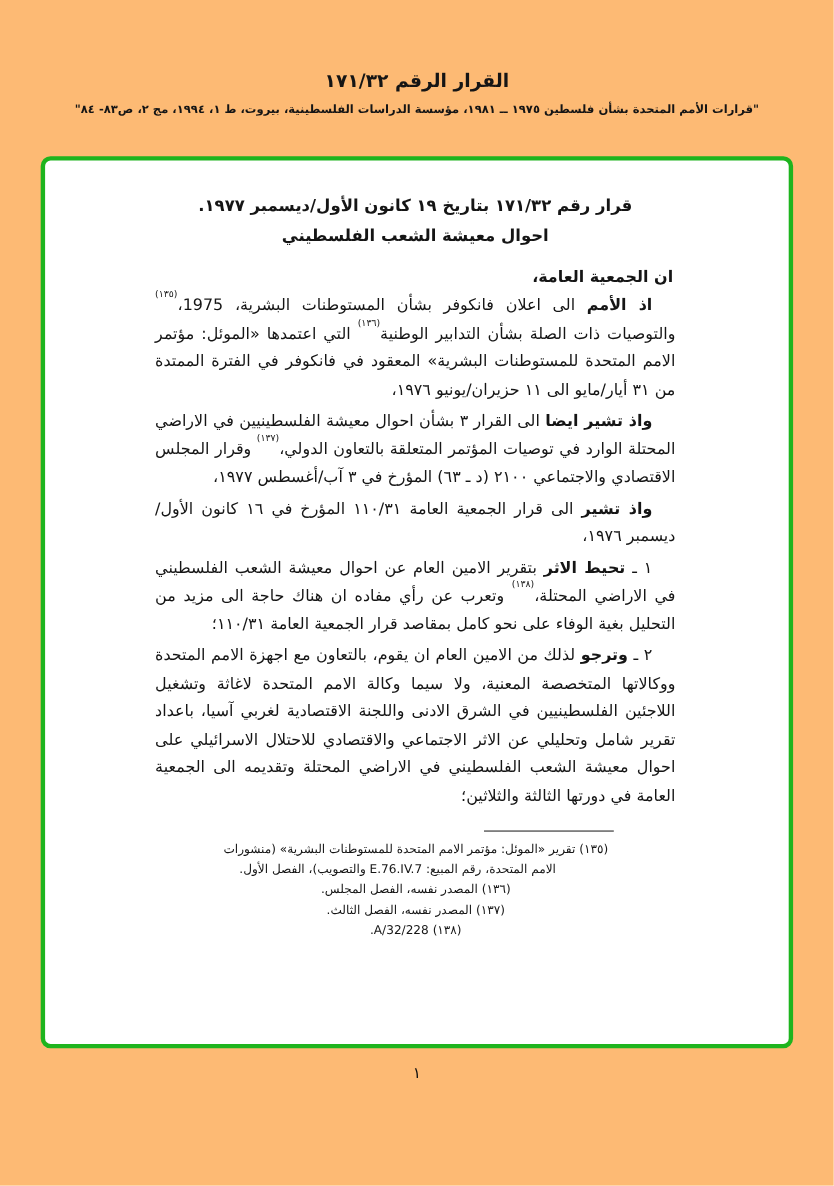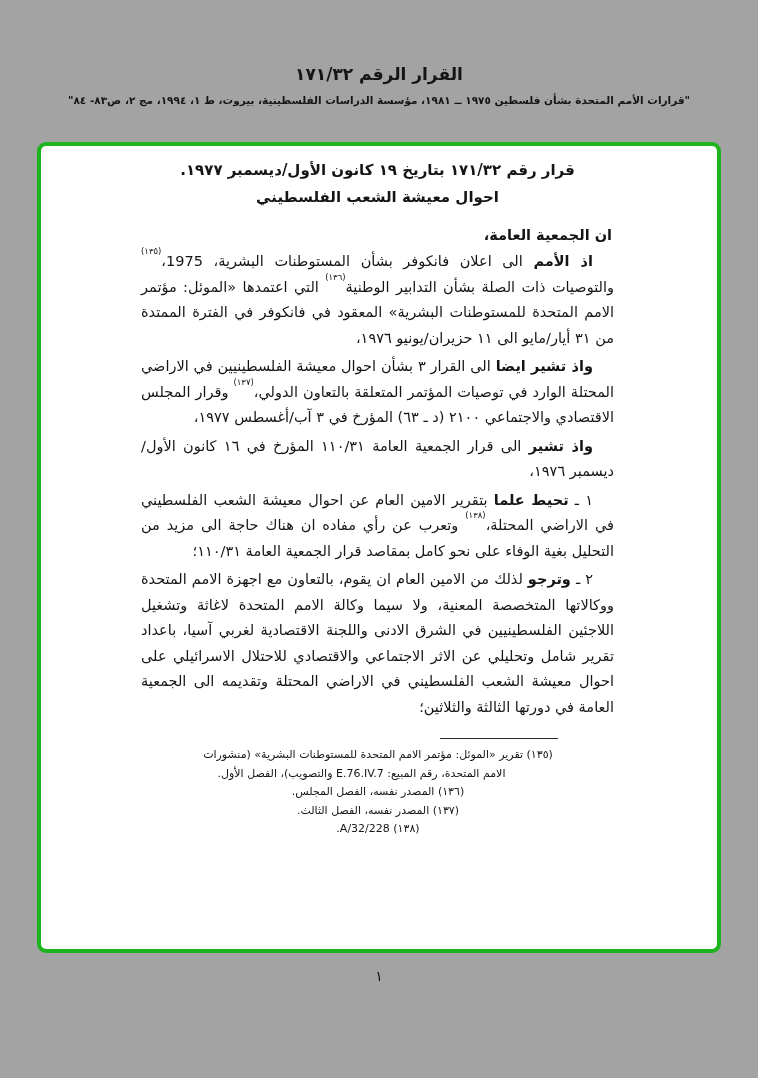--- a/index.html
+++ b/index.html
@@ -4,38 +4,38 @@
 <style>
   * { box-sizing: border-box; }
   html,body { margin:0; padding:0; }
   body {
     width:758px; height:1078px; background:#ffffff;
     font-family:"DejaVu Sans", sans-serif;
     color:#151515;
     position:relative;
     overflow:hidden;
   }
-  .page { position:relative; width:758px; height:1078px; background:#a3a3a3; }
+  .page { position:relative; width:758px; height:1078px; background:#fdba74; }
 
   
   .page-header { direction:rtl; text-align:center; padding-top:64px; }
   .doc-title { font-size:17px; font-weight:bold; letter-spacing:0; }
   .doc-source { font-size:10.5px; font-weight:bold; margin-top:10px; padding:0 46px; }
 
   
   .res-box {
     position:absolute; left:37px; top:142px;
     width:684px; height:811px;
     border:4.5px solid #1eb41e;
     border-radius:9px;
     direction:rtl;
     overflow:hidden;
     background:#fff;
   }
-  .res-content { margin:11px 103px 0 100px; }
+  .res-content { margin:28px 103px 0 100px; }
 
   .res-heading { text-align:center; font-weight:bold; font-size:15px; line-height:27px; }
 
   .opener { font-weight:bold; font-size:14.5px; margin:16px 0 6px; text-indent:2px; }
 
   p.body-para {
     margin:0 0 3px 0;
     font-size:14.5px; line-height:25.5px;
     text-align:justify; text-align-last:right;
     text-indent:21px;
@@ -77,21 +77,21 @@
       </div>
 
       <p class="opener">ان الجمعية العامة،</p>
 
       <p class="body-para"><span class="lead">اذ الأمم</span><span> الى اعلان فانكوفر بشأن المستوطنات البشرية، 1975،</span><sup class="fn-ref">(١٣٥)</sup><span> والتوصيات ذات الصلة بشأن التدابير الوطنية</span><sup class="fn-ref">(١٣٦)</sup><span> التي اعتمدها «الموئل: مؤتمر الامم المتحدة للمستوطنات البشرية» المعقود في فانكوفر في الفترة الممتدة من ٣١ أيار/مايو الى ١١ حزيران/يونيو ١٩٧٦،</span></p>
 
       <p class="body-para"><span class="lead">واذ تشير ايضا</span><span> الى القرار ٣ بشأن احوال معيشة الفلسطينيين في الاراضي المحتلة الوارد في توصيات المؤتمر المتعلقة بالتعاون الدولي،</span><sup class="fn-ref">(١٣٧)</sup><span> وقرار المجلس الاقتصادي والاجتماعي ٢١٠٠ (د ـ ٦٣) المؤرخ في ٣ آب/أغسطس ١٩٧٧،</span></p>
 
       <p class="body-para"><span class="lead">واذ تشير</span><span> الى قرار الجمعية العامة ١١٠/٣١ المؤرخ في ١٦ كانون الأول/ديسمبر ١٩٧٦،</span></p>
 
-      <p class="body-para"><span>١ ـ </span><span class="lead">تحيط علما</span><span> بتقرير الامين العام عن احوال معيشة الشعب الفلسطيني في الاراضي المحتلة،</span><sup class="fn-ref">(١٣٨)</sup><span> وتعرب عن رأي مفاده ان هناك حاجة الى مزيد من التحليل بغية الوفاء على نحو كامل بمقاصد قرار الجمعية العامة ١١٠/٣١؛</span></p>
+      <p class="body-para"><span>١ ـ </span><span class="lead">تحيط الاثر</span><span> بتقرير الامين العام عن احوال معيشة الشعب الفلسطيني في الاراضي المحتلة،</span><sup class="fn-ref">(١٣٨)</sup><span> وتعرب عن رأي مفاده ان هناك حاجة الى مزيد من التحليل بغية الوفاء على نحو كامل بمقاصد قرار الجمعية العامة ١١٠/٣١؛</span></p>
 
       <p class="body-para"><span>٢ ـ </span><span class="lead">وترجو</span><span> لذلك من الامين العام ان يقوم، بالتعاون مع اجهزة الامم المتحدة ووكالاتها المتخصصة المعنية، ولا سيما وكالة الامم المتحدة لاغاثة وتشغيل اللاجئين الفلسطينيين في الشرق الادنى واللجنة الاقتصادية لغربي آسيا، باعداد تقرير شامل وتحليلي عن الاثر الاجتماعي والاقتصادي للاحتلال الاسرائيلي على احوال معيشة الشعب الفلسطيني في الاراضي المحتلة وتقديمه الى الجمعية العامة في دورتها الثالثة والثلاثين؛</span></p>
 
       <div class="fn-area">
         <div class="fn-rule"></div>
         <div class="footnote"><span class="fn-marker">(١٣٥)</span> <span>تقرير «الموئل: مؤتمر الامم المتحدة للمستوطنات البشرية» (منشورات الامم المتحدة، رقم المبيع: E.76.IV.7 والتصويب)، الفصل الأول.</span></div>
         <div class="footnote"><span class="fn-marker">(١٣٦)</span> <span>المصدر نفسه، الفصل المجلس.</span></div>
         <div class="footnote"><span class="fn-marker">(١٣٧)</span> <span>المصدر نفسه، الفصل الثالث.</span></div>
         <div class="footnote"><span class="fn-marker">(١٣٨)</span> <span>A/32/228.</span></div>
       </div>

